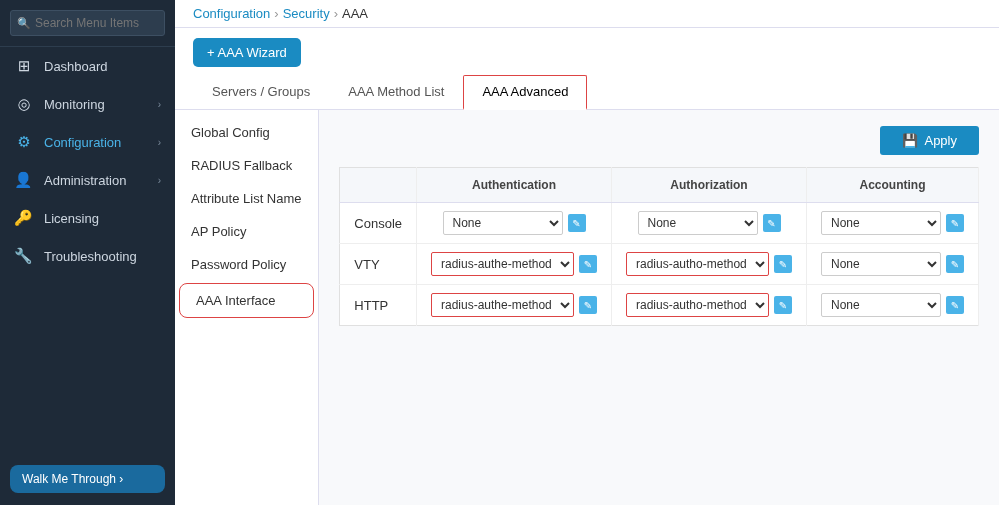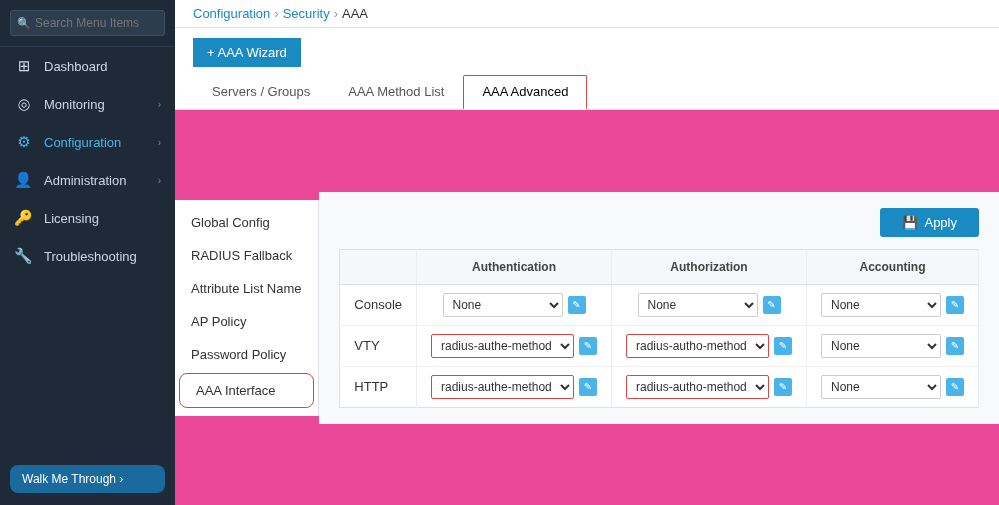--- a/index.html
+++ b/index.html
@@ -112,21 +112,21 @@
     }
     .page-header-top {
       display: flex;
       align-items: center;
       margin-bottom: 8px;
     }
     .aaa-wizard-btn {
       background: #1a8bc2;
       color: #fff;
       border: none;
-      border-radius: 0;
+      border-radius: 5px;
       padding: 7px 14px;
       font-size: 13px;
       cursor: pointer;
       display: flex;
       align-items: center;
       gap: 5px;
     }
 
     .tabs {
       display: flex;
@@ -151,21 +151,20 @@
       background: #fff;
       margin-bottom: -1px;
       z-index: 1;
       border-radius: 2px 2px 0 0;
     }
 
     .content-area {
       display: flex;
       flex: 1;
       background: #ec4899;
-      align-items: center;
     }
 
     
     .left-nav {
       width: 175px;
       background: #fff;
       border-right: 1px solid #dde;
       padding: 6px 0;
     }
     .left-nav-item {

